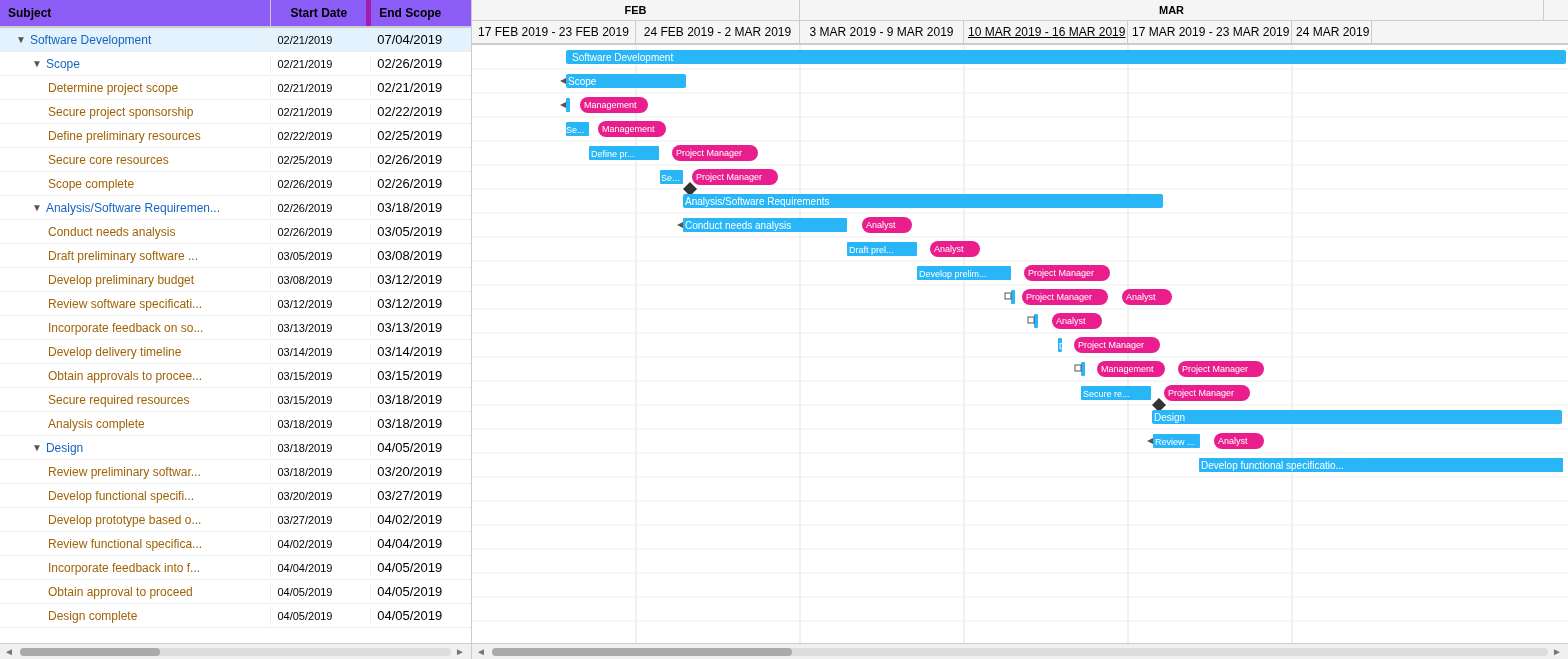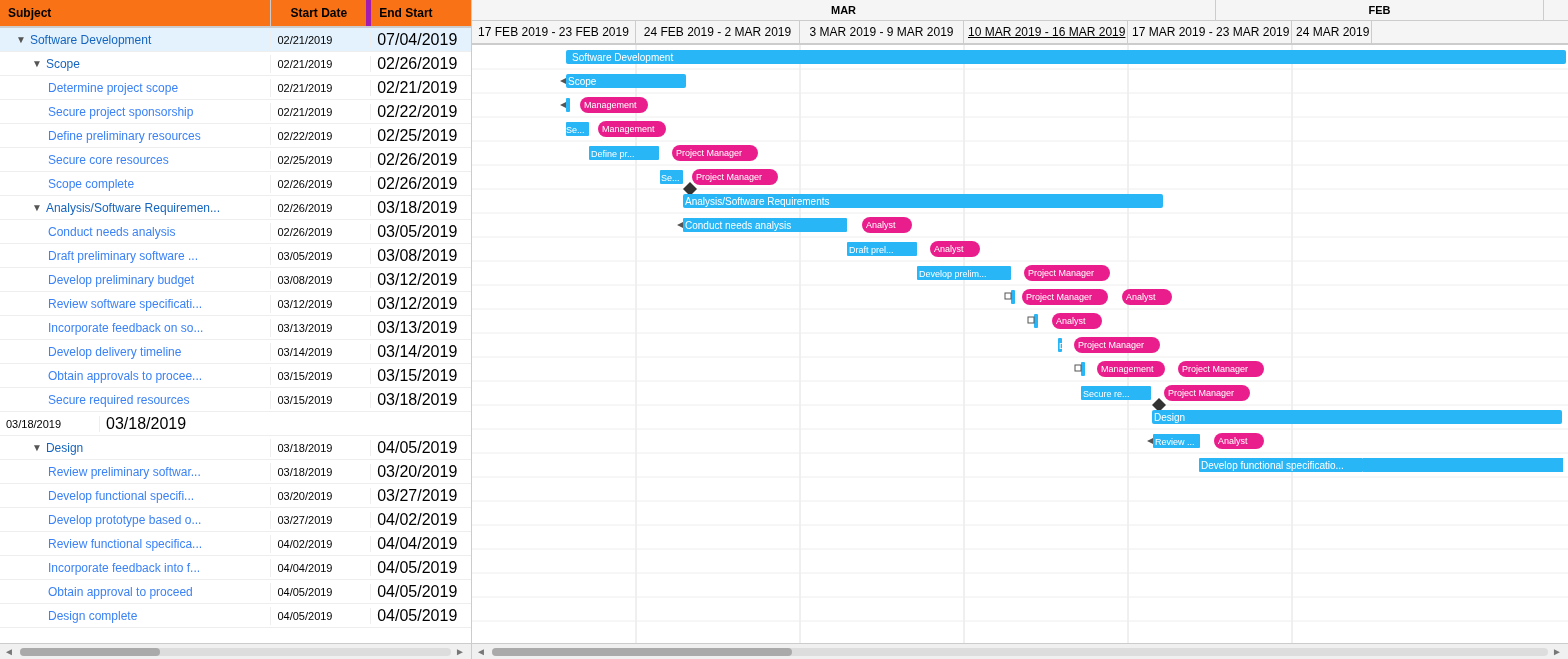--- a/index.html
+++ b/index.html
@@ -3,41 +3,41 @@
   <meta charset="utf-8">
   <style>
     * { box-sizing: border-box; margin: 0; padding: 0; }
     body { font-family: Arial, sans-serif; font-size: 12px; background: #fff; overflow: hidden; }
 
     .gantt-wrapper { display: flex; height: 659px; }
 
     
     .left-panel { width: 472px; flex-shrink: 0; border-right: 1px solid #ccc; display: flex; flex-direction: column; }
 
-    .left-header { display: flex; border-bottom: 2px solid #ccc; background: #f97316; }
+    .left-header { display: flex; border-bottom: 2px solid #ccc; background: #8b5cf6; }
     .col-subject { width: 272px; padding: 6px 8px; font-weight: bold; border-right: 1px solid #ccc; }
     .col-start { width: 100px; padding: 6px 8px; font-weight: bold; border-right: 5px solid #a21caf; text-align: center; }
     .col-end { width: 100px; padding: 6px 8px; font-weight: bold; }
 
     .left-rows { flex: 1; overflow: hidden; }
 
     .row { display: flex; align-items: center; height: 24px; border-bottom: 1px solid #eee; }
     .row.selected { background: #e3f2fd; }
 
     .cell-subject { width: 272px; padding: 2px 4px; border-right: 1px solid #eee; overflow: hidden; white-space: nowrap; text-overflow: ellipsis; display: flex; align-items: center; }
     .cell-start { width: 100px; padding: 2px 6px; border-right: 1px solid #eee; font-size: 11px; }
-    .cell-end { width: 100px; padding: 2px 6px; font-size: 16px; }
+    .cell-end { width: 100px; padding: 2px 6px; font-size: 13px; }
 
     .indent-1 { padding-left: 16px; }
     .indent-2 { padding-left: 32px; }
     .indent-3 { padding-left: 48px; }
 
     .expand-icon { margin-right: 4px; cursor: pointer; font-size: 10px; color: #555; }
 
-    .task-name { color: #3b82f6; cursor: pointer; }
+    .task-name { color: #a16207; cursor: pointer; }
     .group-name { color: #1565c0; font-weight: normal; cursor: pointer; }
     .top-group { color: #1565c0; font-weight: normal; }
 
     
     .right-panel { flex: 1; overflow: hidden; display: flex; flex-direction: column; }
 
     .gantt-header { display: flex; flex-direction: column; border-bottom: 2px solid #ccc; background: #f5f5f5; }
 
     .month-row { display: flex; border-bottom: 1px solid #ccc; }
     .month-cell { border-right: 1px solid #ccc; padding: 4px 8px; font-weight: bold; font-size: 11px; text-align: center; }
@@ -49,21 +49,21 @@
   </style>
 </head>
 <body>
 
 <div class="gantt-wrapper">
 
   <div class="left-panel">
     <div class="left-header">
       <div class="col-subject">Subject</div>
       <div class="col-start">Start Date</div>
-      <div class="col-end">End Start</div>
+      <div class="col-end">End Scope</div>
     </div>
     <div class="left-rows">
 
       <div class="row selected">
         <div class="cell-subject indent-1">
           <span class="expand-icon">▼</span>
           <span class="top-group">Software Development</span>
         </div>
         <div class="cell-start">02/21/2019</div>
         <div class="cell-end">07/04/2019</div>
@@ -185,20 +185,23 @@
 
       <div class="row">
         <div class="cell-subject indent-3">
           <span class="task-name">Secure required resources</span>
         </div>
         <div class="cell-start">03/15/2019</div>
         <div class="cell-end">03/18/2019</div>
       </div>
 
       <div class="row">
+        <div class="cell-subject indent-3">
+          <span class="task-name">Analysis complete</span>
+        </div>
         <div class="cell-start">03/18/2019</div>
         <div class="cell-end">03/18/2019</div>
       </div>
 
       <div class="row">
         <div class="cell-subject indent-2">
           <span class="expand-icon">▼</span>
           <span class="group-name">Design</span>
         </div>
         <div class="cell-start">03/18/2019</div>
@@ -270,22 +273,22 @@
       </div>
       <div style="width:12px; height:12px; cursor:pointer; color:#777; font-size:10px; display:flex; align-items:center;">►</div>
     </div>
   </div>
 
   <div class="right-panel">
 
     <div class="gantt-header">
 
       <div class="month-row">
+        <div class="month-cell" style="width:328px;">FEB</div>
         <div class="month-cell" style="width:744px;">MAR</div>
-        <div class="month-cell" style="width:328px;">FEB</div>
       </div>
 
       <div class="week-row">
         <div class="week-cell" style="width:164px;">17 FEB 2019 - 23 FEB 2019</div>
         <div class="week-cell" style="width:164px;">24 FEB 2019 - 2 MAR 2019</div>
         <div class="week-cell" style="width:164px;">3 MAR 2019 - 9 MAR 2019</div>
         <div class="week-cell" style="width:164px;text-decoration:underline;">10 MAR 2019 - 16 MAR 2019</div>
         <div class="week-cell" style="width:164px;">17 MAR 2019 - 23 MAR 2019</div>
         <div class="week-cell" style="width:80px;text-align:right;">24 MAR 2019 - 3</div>
       </div>

